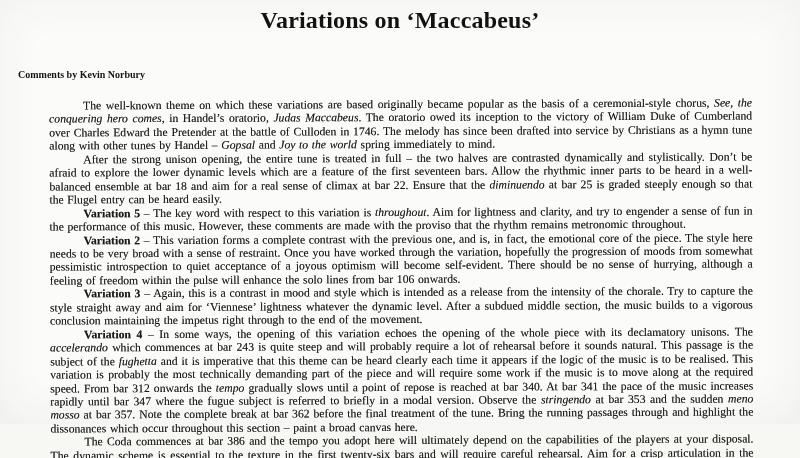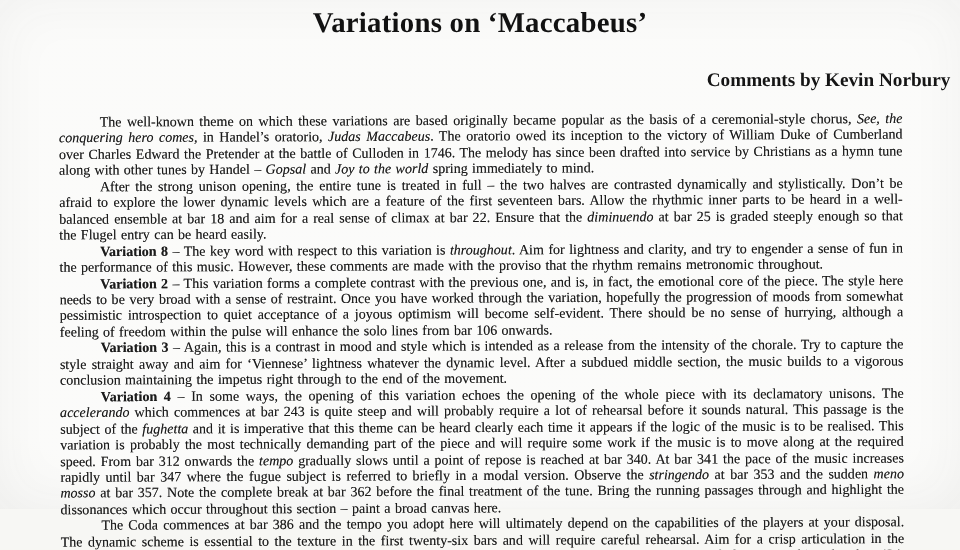--- a/index.html
+++ b/index.html
@@ -24,24 +24,24 @@
   .doc-title {
     margin: 0;
     padding-top: 7px;
     text-align: center;
     font-size: 24px;
     font-weight: bold;
     letter-spacing: 0.2px;
     color: #121212;
   }
   .doc-subtitle {
-    margin: 8px;
+    margin: 18px;
     padding-top: 17px;
-    text-align: right;
-    font-size: 16px;
+    text-align: left;
+    font-size: 10px;
     font-weight: bold;
     color: #151515;
   }
   .doc-body {
     margin: 17px 48px 0 49px;
     text-align: justify;
     font-size: 11.7px;
     line-height: 13.45px;
     transform: rotate(-0.25deg);
     transform-origin: 50% 0;
@@ -57,19 +57,19 @@
 </style>
 </head>
 <body>
 
 <div class="page">
   <h1 class="doc-title">Variations on ‘Maccabeus’</h1>
   <h2 class="doc-subtitle">Comments by Kevin Norbury</h2>
   <div class="doc-body">
       <p><span>The well-known theme on which these variations are based originally became popular as the basis of a ceremonial-style chorus, </span><span class="i">See, the conquering hero comes</span><span>, in Handel’s oratorio, </span><span class="i">Judas Maccabeus</span><span>. The oratorio owed its inception to the victory of William Duke of Cumberland over Charles Edward the Pretender at the battle of Culloden in 1746. The melody has since been drafted into service by Christians as a hymn tune along with other tunes by Handel – </span><span class="i">Gopsal</span><span> and </span><span class="i">Joy to the world</span><span> spring immediately to mind.</span></p>
       <p><span>After the strong unison opening, the entire tune is treated in full – the two halves are contrasted dynamically and stylistically. Don’t be afraid to explore the lower dynamic levels which are a feature of the first seventeen bars. Allow the rhythmic inner parts to be heard in a well-balanced ensemble at bar 18 and aim for a real sense of climax at bar 22. Ensure that the </span><span class="i">diminuendo</span><span> at bar 25 is graded steeply enough so that the Flugel entry can be heard easily.</span></p>
-      <p><span class="b">Variation 8</span><span> – The key word with respect to this variation is </span><span class="i">throughout</span><span>. Aim for lightness and clarity, and try to engender a sense of fun in the performance of this music. However, these comments are made with the proviso that the rhythm remains metronomic throughout.</span></p>
+      <p><span class="b">Variation 5</span><span> – The key word with respect to this variation is </span><span class="i">throughout</span><span>. Aim for lightness and clarity, and try to engender a sense of fun in the performance of this music. However, these comments are made with the proviso that the rhythm remains metronomic throughout.</span></p>
       <p><span class="b">Variation 2</span><span> – This variation forms a complete contrast with the previous one, and is, in fact, the emotional core of the piece. The style here needs to be very broad with a sense of restraint. Once you have worked through the variation, hopefully the progression of moods from somewhat pessimistic introspection to quiet acceptance of a joyous optimism will become self-evident. There should be no sense of hurrying, although a feeling of freedom within the pulse will enhance the solo lines from bar 106 onwards.</span></p>
       <p><span class="b">Variation 3</span><span> – Again, this is a contrast in mood and style which is intended as a release from the intensity of the chorale. Try to capture the style straight away and aim for ‘Viennese’ lightness whatever the dynamic level. After a subdued middle section, the music builds to a vigorous conclusion maintaining the impetus right through to the end of the movement.</span></p>
       <p><span class="b">Variation 4</span><span> – In some ways, the opening of this variation echoes the opening of the whole piece with its declamatory unisons. The </span><span class="i">accelerando</span><span> which commences at bar 243 is quite steep and will probably require a lot of rehearsal before it sounds natural. This passage is the subject of the </span><span class="i">fughetta</span><span> and it is imperative that this theme can be heard clearly each time it appears if the logic of the music is to be realised. This variation is probably the most technically demanding part of the piece and will require some work if the music is to move along at the required speed. From bar 312 onwards the </span><span class="i">tempo</span><span> gradually slows until a point of repose is reached at bar 340. At bar 341 the pace of the music increases rapidly until bar 347 where the fugue subject is referred to briefly in a modal version. Observe the </span><span class="i">stringendo</span><span> at bar 353 and the sudden </span><span class="i">meno mosso</span><span> at bar 357. Note the complete break at bar 362 before the final treatment of the tune. Bring the running passages through and highlight the dissonances which occur throughout this section – paint a broad canvas here.</span></p>
       <p><span>The Coda commences at bar 386 and the tempo you adopt here will ultimately depend on the capabilities of the players at your disposal. The dynamic scheme is essential to the texture in the first twenty-six bars and will require careful rehearsal. Aim for a crisp articulation in the reiterated bass pedal notes at bar 412 and gauge the </span><span class="i">crescendo</span><span> over the next twelve bars so that a true sense of climax is achieved at bar 424. Maintain the momentum until the Timpani solo at bar 432 and use these two bars to move into the final phrase. The music finishes triumphantly and on a note of exultation.</span></p>
     </div>
 </div>
 
 </body></html>

